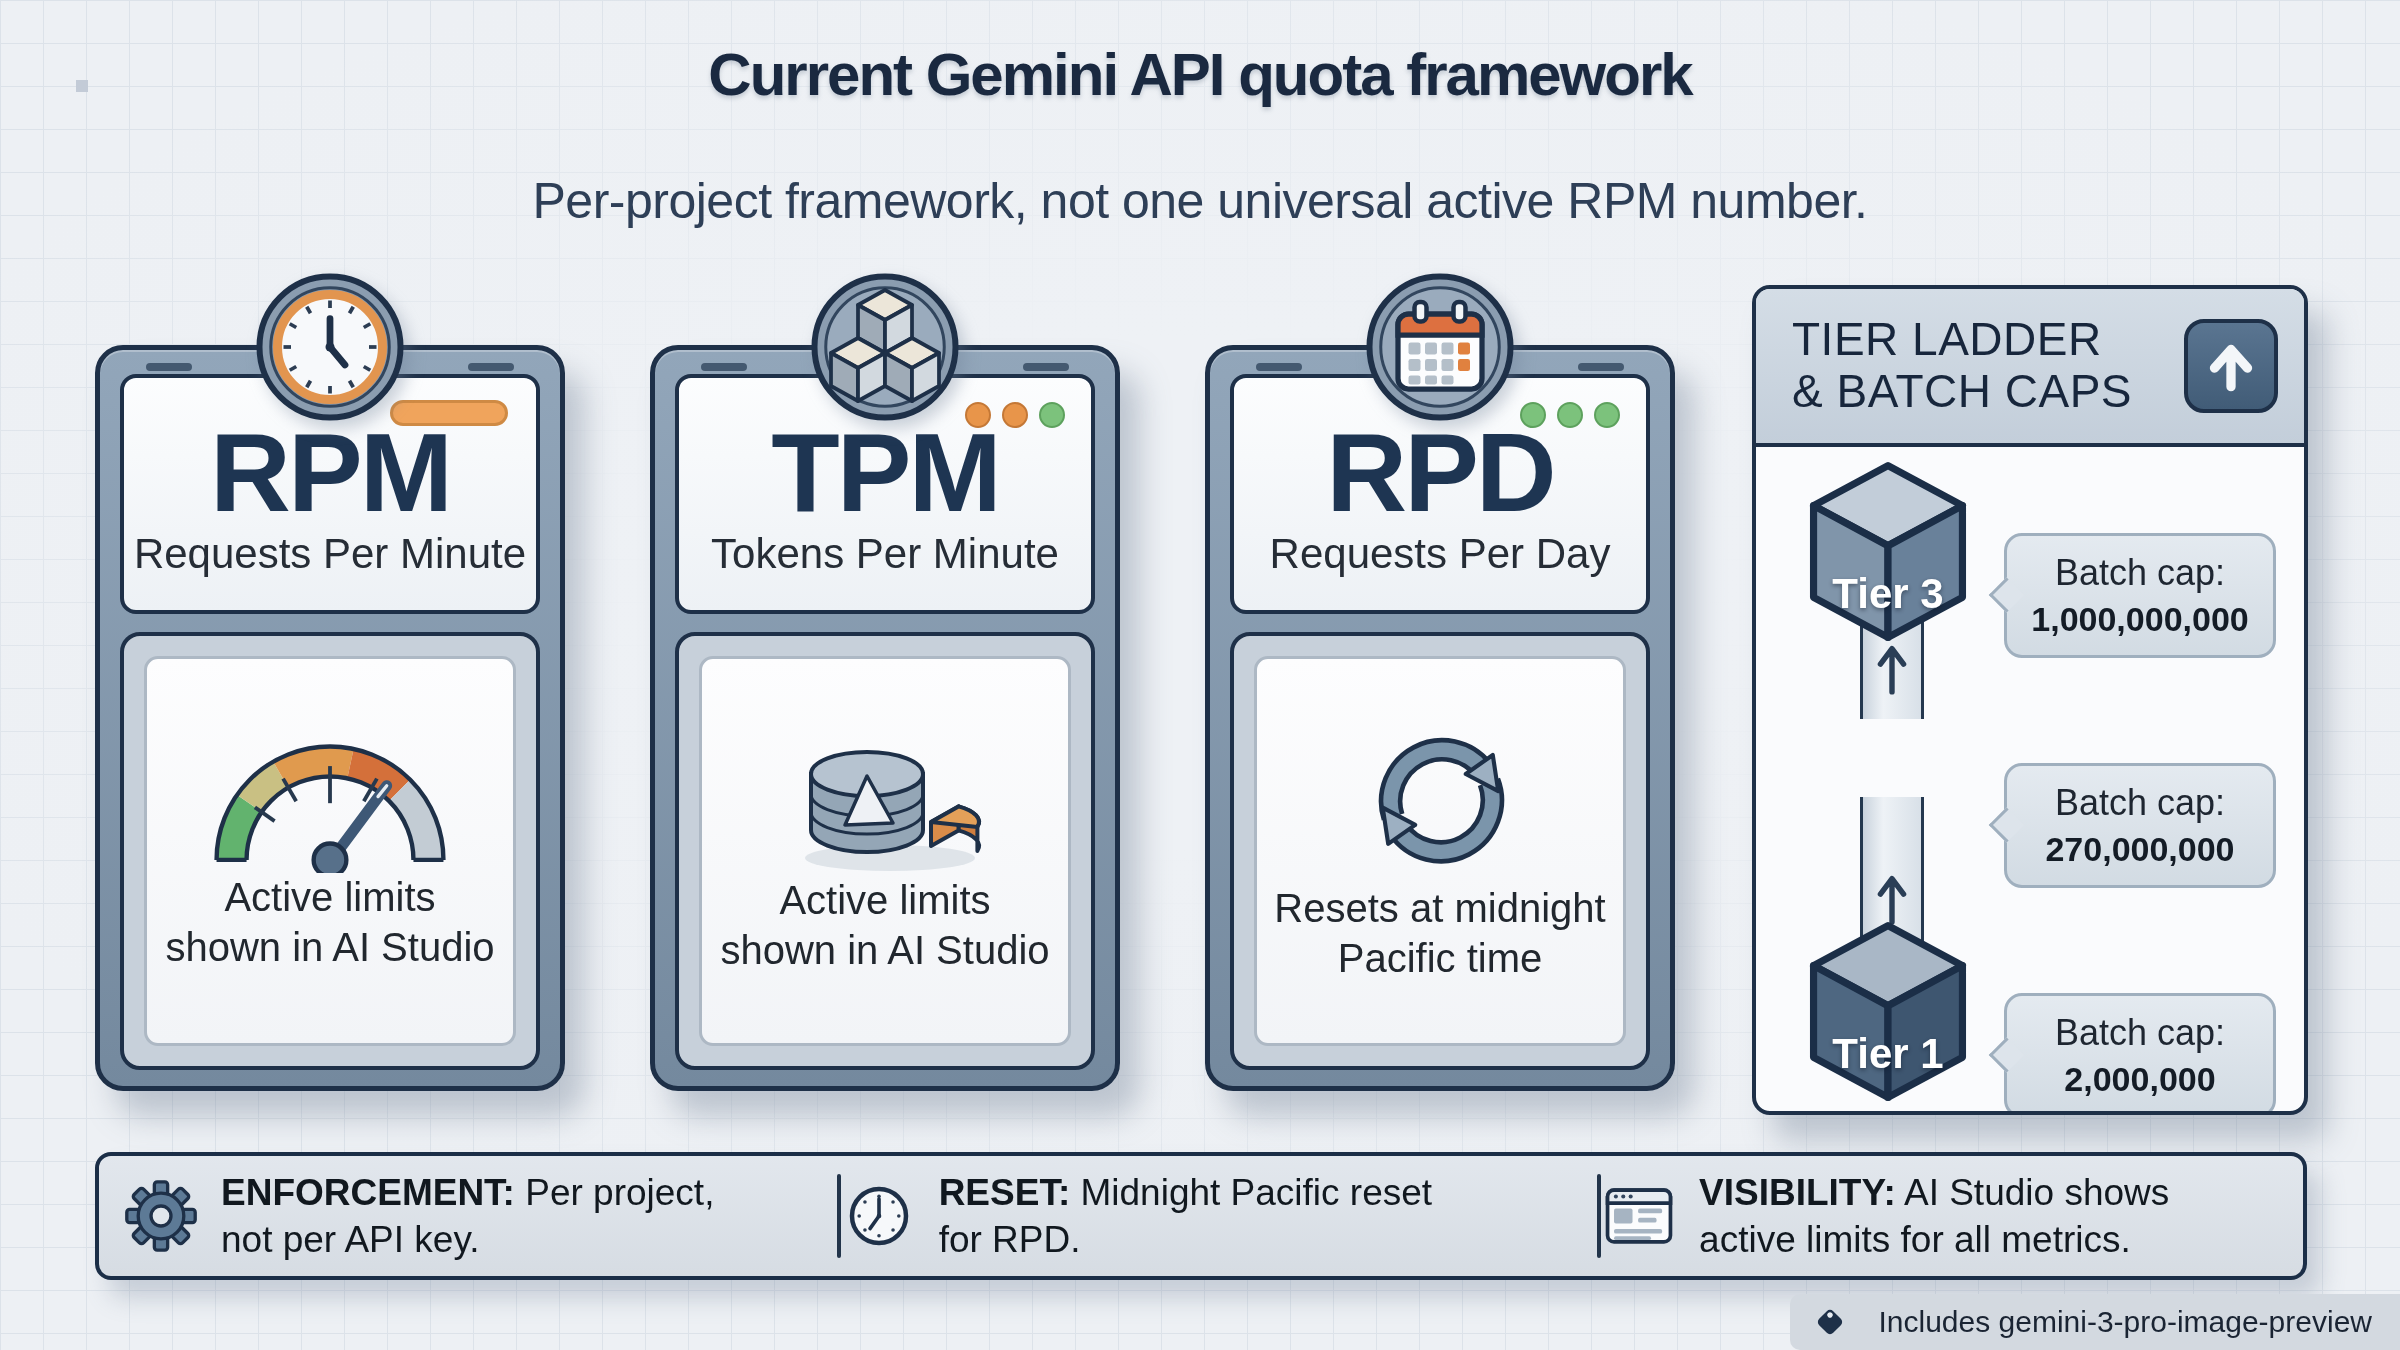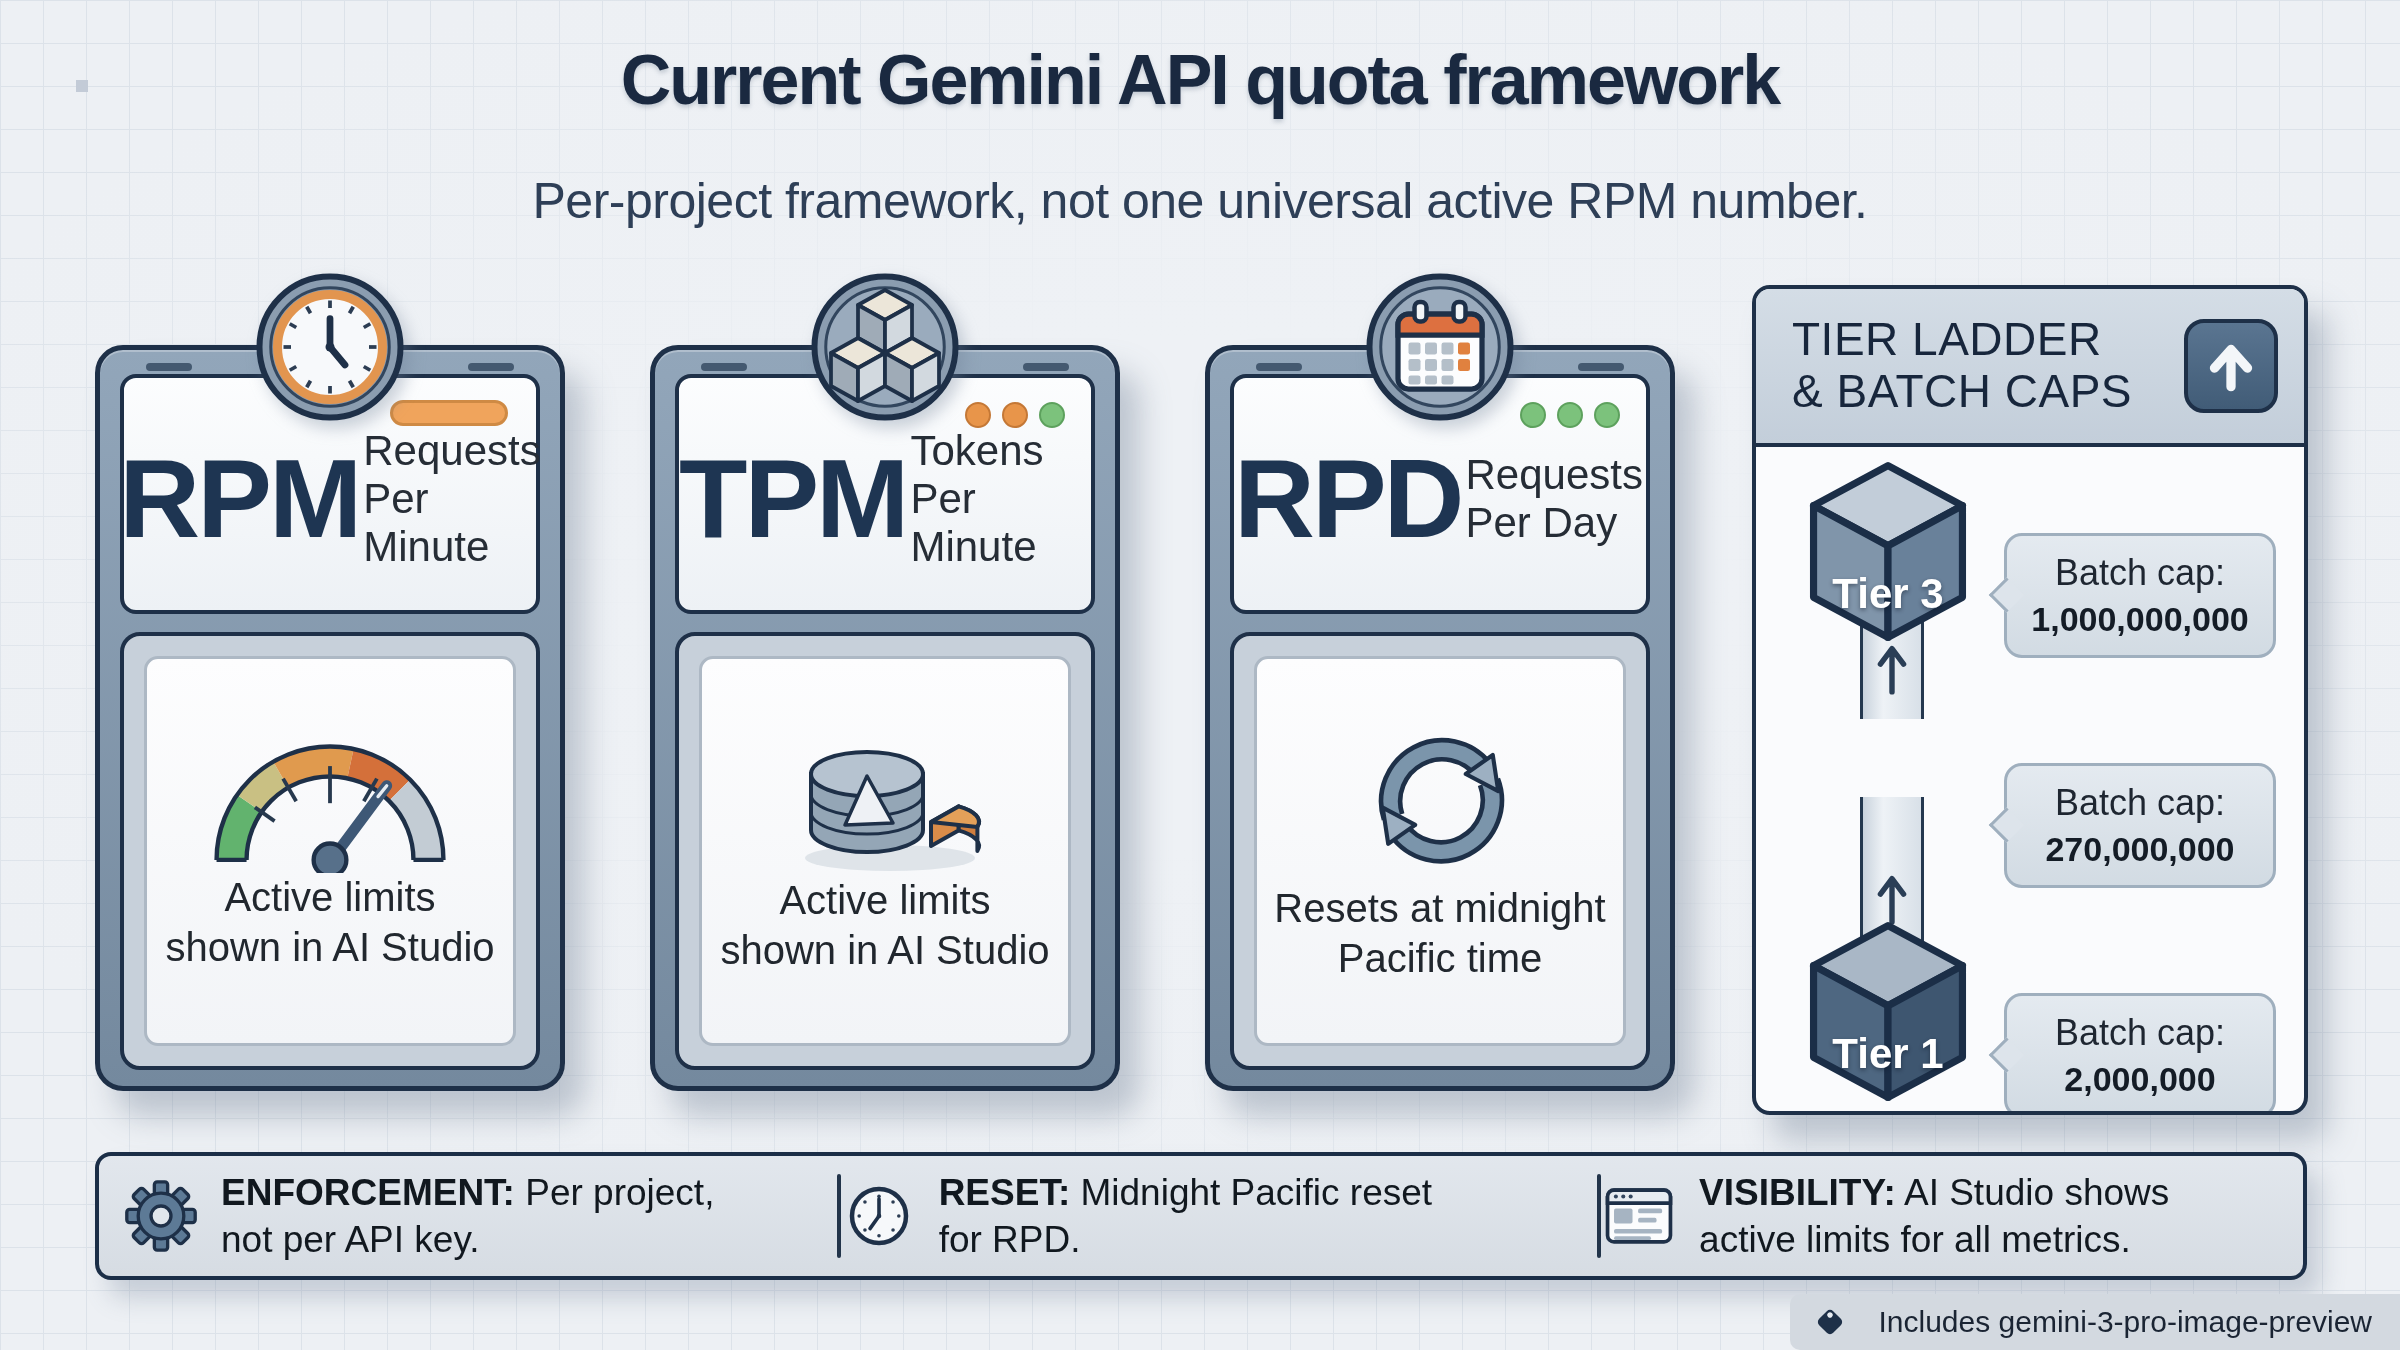--- a/index.html
+++ b/index.html
@@ -9,39 +9,39 @@
   .grid-layer{position:absolute;inset:0;opacity:.6;
     background-image:linear-gradient(#d2d9e2 1.5px,transparent 1.5px),
                      linear-gradient(90deg,#d2d9e2 1.5px,transparent 1.5px);
     background-size:43px 43px;}
   .grid-fade{position:absolute;inset:0;
     background:radial-gradient(ellipse 58% 52% at 50% 44%, #eef1f5 36%, rgba(238,241,245,0) 100%);}
   .artifact{position:absolute;left:76px;top:80px;width:12px;height:12px;background:#c3cbd7;}
 
   
   .title{position:absolute;left:0;top:40px;width:100%;margin:0;text-align:center;
-    font-size:70px;font-weight:800;letter-spacing:-2px;color:#1a2940;
+    font-size:60px;font-weight:800;letter-spacing:-2px;color:#1a2940;
     text-shadow:0 3px 4px rgba(120,134,152,.35);}
   .subtitle{position:absolute;left:0;top:172px;width:100%;margin:0;text-align:center;
     font-size:50px;font-weight:500;letter-spacing:-.5px;color:#2e3f57;}
 
   
   .card{position:absolute;top:272px;width:470px;}
   .card.c1{left:95px;} .card.c2{left:650px;} .card.c3{left:1205px;}
   .badge{position:absolute;left:50%;top:0;transform:translateX(-50%);
     width:150px;height:150px;z-index:3;filter:drop-shadow(6px 8px 8px rgba(110,126,148,.35));}
   .frame{margin-top:73px;height:746px;border:5px solid #1e3048;border-radius:28px;
     background:linear-gradient(180deg,#92a6ba,#74899e);
     padding:24px 20px 16px;position:relative;display:flex;flex-direction:column;
     box-shadow:20px 26px 30px rgba(110,126,148,.38), inset 0 2px 0 rgba(255,255,255,.28);}
   .dash{position:absolute;top:13px;width:46px;height:8px;border-radius:5px;background:#3e5269;opacity:.92;}
   .dash-l{left:46px;} .dash-r{right:46px;}
   .head-panel{height:240px;border:4px solid #1e3048;border-radius:16px;position:relative;
     background:linear-gradient(180deg,#fcfdfe,#edf1f5);
-    display:flex;align-items:center;justify-content:center;gap:4px;padding-top:10px;}
+    display:flex;flex-direction:column;align-items:center;justify-content:center;gap:4px;padding-top:10px;}
   .acronym{font-size:112px;line-height:.95;font-weight:800;letter-spacing:-3px;color:#1e3552;}
   .fullname{font-size:42px;font-weight:500;color:#262d36;}
   .pill{position:absolute;top:22px;right:28px;width:118px;height:26px;border-radius:14px;
     background:#f0a45c;border:3px solid #cf8a44;}
   .dots{position:absolute;top:24px;right:26px;display:flex;gap:11px;}
   .dot{width:26px;height:26px;border-radius:50%;}
   .dot.orange{background:#e8954a;border:2px solid #c47836;}
   .dot.green{background:#7cc27c;border:2px solid #5da15d;}
   .sub-frame{flex:1;margin-top:18px;background:#c7d0da;border:4px solid #1e3048;border-radius:20px;padding:20px;}
   .inner-panel{height:100%;border:3px solid #adb8c4;border-radius:14px;

